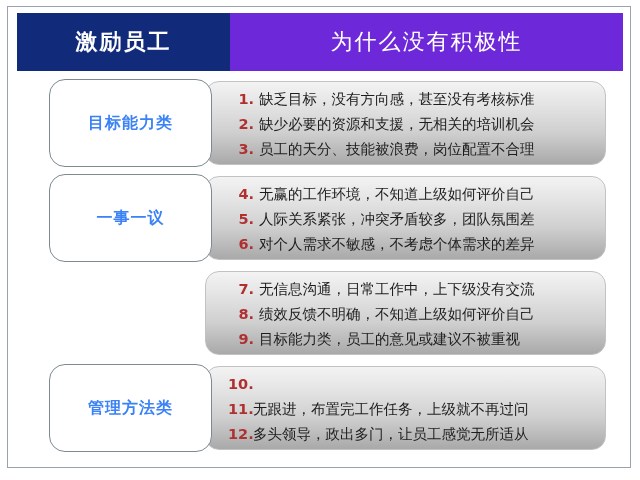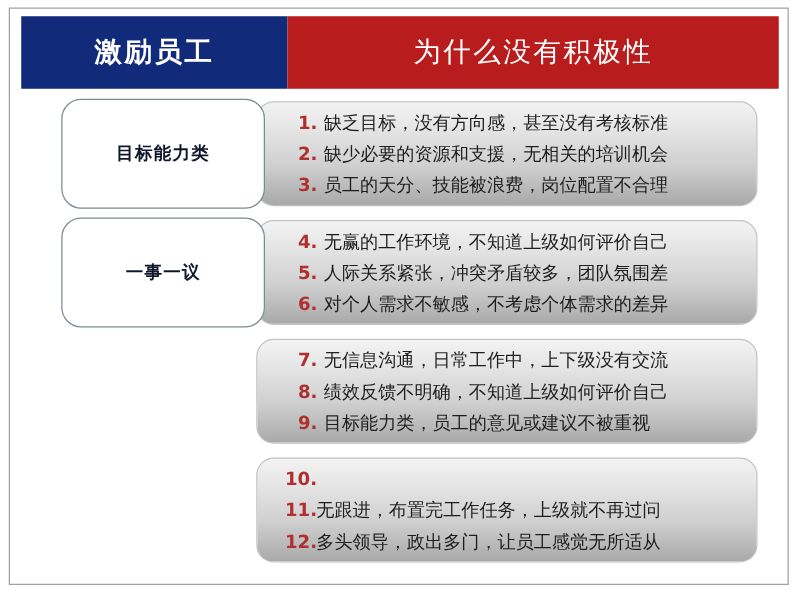--- a/index.html
+++ b/index.html
@@ -41,21 +41,21 @@
     align-items: center;
     justify-content: center;
     color: #ffffff;
     font-size: 22px;
     letter-spacing: 2px;
     box-sizing: border-box;
     font-weight: bold;
   }
   .header-right {
     flex: 1;
-    background: #b91c1c;
+    background: #6d28d9;
     display: flex;
     align-items: center;
     justify-content: center;
     color: #ffffff;
     font-size: 22px;
     letter-spacing: 2px;
     box-sizing: border-box;
   }
 
   
@@ -127,23 +127,23 @@
     background: #ffffff;
     border: 1px solid #7d8a90;
     border-radius: 16px;
     display: flex;
     align-items: center;
     justify-content: center;
     box-sizing: border-box;
     z-index: 2;
   }
   .card-label {
-    color: #0f172a;
+    color: #3b82f6;
     font-weight: bold;
-    font-size: 14px;
+    font-size: 16px;
     letter-spacing: 1px;
   }
 </style>
 </head>
 <body>
 
 <div class="slide">
 
   <div class="header">
     <div class="header-left">
@@ -228,16 +228,19 @@
           <div class="panel-item">
             <span class="item-num wide">11.</span>
             <span class="item-text">无跟进，布置完工作任务，上级就不再过问</span>
           </div>
           <div class="panel-item">
             <span class="item-num wide">12.</span>
             <span class="item-text">多头领导，政出多门，让员工感觉无所适从</span>
           </div>
         </div>
       </div>
+      <div class="card">
+        <span class="card-label">管理方法类</span>
+      </div>
     </div>
 
   </div>
 </div>
 
 </body></html>

